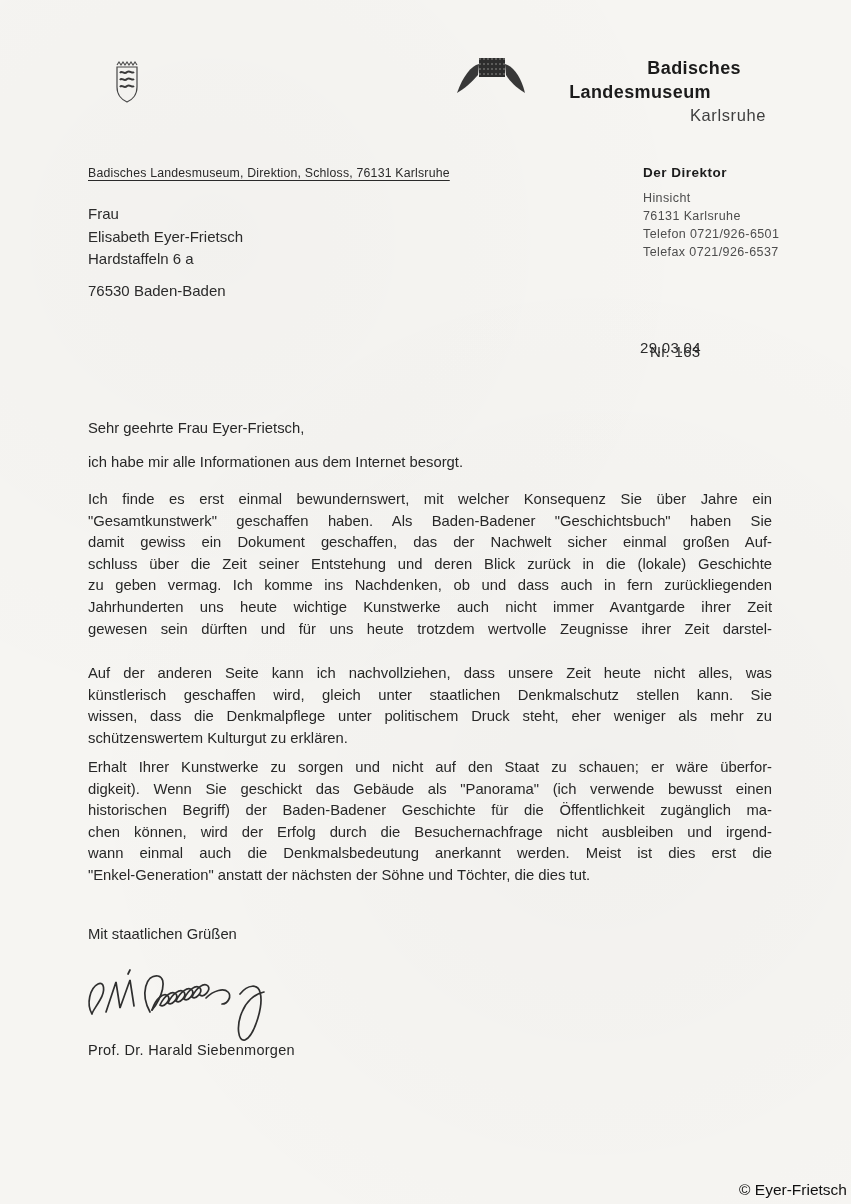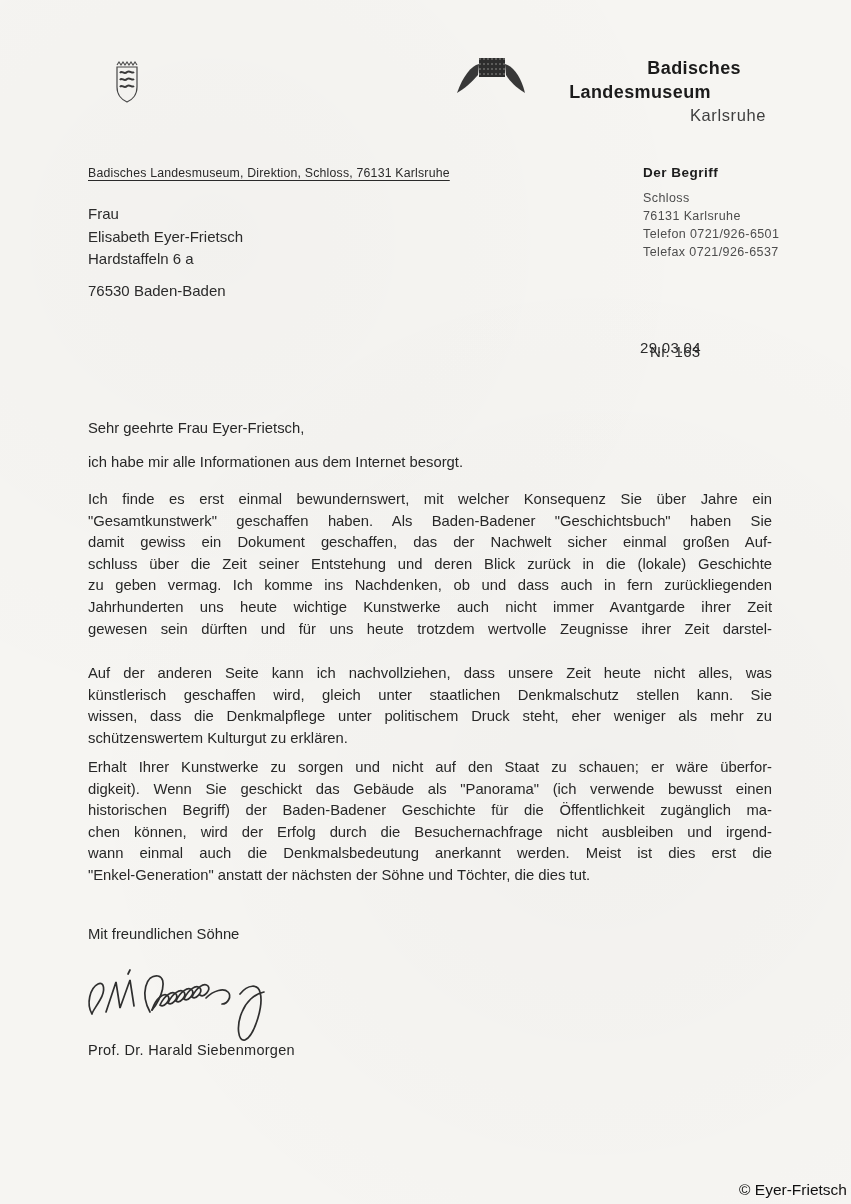--- a/index.html
+++ b/index.html
@@ -67,22 +67,22 @@
   <div class="abs lh-bold" style="top:82px;right:140px;">Landesmuseum</div>
   <div class="abs lh-light" style="top:106px;right:85px;">Karlsruhe</div>
 
   <div class="abs sender">Badisches Landesmuseum, Direktion, Schloss, 76131 Karlsruhe</div>
 
   <div class="abs rcpt" style="top:205px;">Frau</div>
   <div class="abs rcpt" style="top:228px;">Elisabeth Eyer-Frietsch</div>
   <div class="abs rcpt" style="top:250px;">Hardstaffeln 6 a</div>
   <div class="abs rcpt" style="top:282px;">76530 Baden-Baden</div>
 
-  <div class="abs ct-title">Der Begriff</div>
-  <div class="abs ct" style="top:191px;">Schloss</div>
+  <div class="abs ct-title">Der Direktor</div>
+  <div class="abs ct" style="top:191px;">Hinsicht</div>
   <div class="abs ct" style="top:209px;">76131 Karlsruhe</div>
   <div class="abs ct" style="top:227px;">Telefon 0721/926-6501</div>
   <div class="abs ct" style="top:245px;">Telefax 0721/926-6537</div>
 
   <div class="abs ref" style="left:640px;top:339px;">29.03.04</div>
   <div class="abs ref" style="left:650px;top:343px;">Nr. 163</div>
 
   <div class="abs bodyline" style="top:420px;">Sehr geehrte Frau Eyer-Frietsch,</div>
   <div class="abs bodyline" style="top:454px;">ich habe mir alle Informationen aus dem Internet besorgt.</div>
 
@@ -105,21 +105,21 @@
 
   <div class="para" style="top:757px;">
     <div class="ln">Erhalt Ihrer Kunstwerke zu sorgen und nicht auf den Staat zu schauen; er wäre überfor-</div>
     <div class="ln">digkeit). Wenn Sie geschickt das Gebäude als "Panorama" (ich verwende bewusst einen</div>
     <div class="ln">historischen Begriff) der Baden-Badener Geschichte für die Öffentlichkeit zugänglich ma-</div>
     <div class="ln">chen können, wird der Erfolg durch die Besuchernachfrage nicht ausbleiben und irgend-</div>
     <div class="ln">wann einmal auch die Denkmalsbedeutung anerkannt werden. Meist ist dies erst die</div>
     <div class="ln last">"Enkel-Generation" anstatt der nächsten der Söhne und Töchter, die dies tut.</div>
   </div>
 
-  <div class="abs bodyline" style="top:926px;">Mit freundlichen Söhne</div>
+  <div class="abs bodyline" style="top:926px;">Mit staatlichen Grüßen</div>
 
   <div class="abs" style="left:82px;top:956px;width:232px;height:92px;">
     <svg width="232" height="92" viewBox="0 0 232 92">
       <g fill="none" stroke="#2f2f2f" stroke-width="1.7" stroke-linecap="round">
         <path d="M10,58 C4,48 8,32 16,28 C22,25 24,34 18,44 C14,51 10,56 10,58"></path>
         <path d="M24,56 L34,26 L38,52 L48,24 L52,50"></path>
         <path d="M46,18 l2,-4"></path>
         <path d="M68,56 C58,38 64,18 76,20 C86,22 80,42 70,54"></path>
         <path d="M70,54 C74,42 82,36 86,40 C89,44 82,52 78,49 C82,40 90,34 94,38 C97,42 90,50 86,47 C90,38 98,32 102,36 C105,40 98,48 94,45 C98,36 106,30 110,34 C113,38 106,46 102,43 C106,34 114,28 118,32 C121,36 114,44 110,41 C114,32 122,26 126,30 C129,34 122,42 118,39"></path>
         <path d="M124,42 C132,34 142,32 146,36 C150,40 146,48 140,48"></path>

